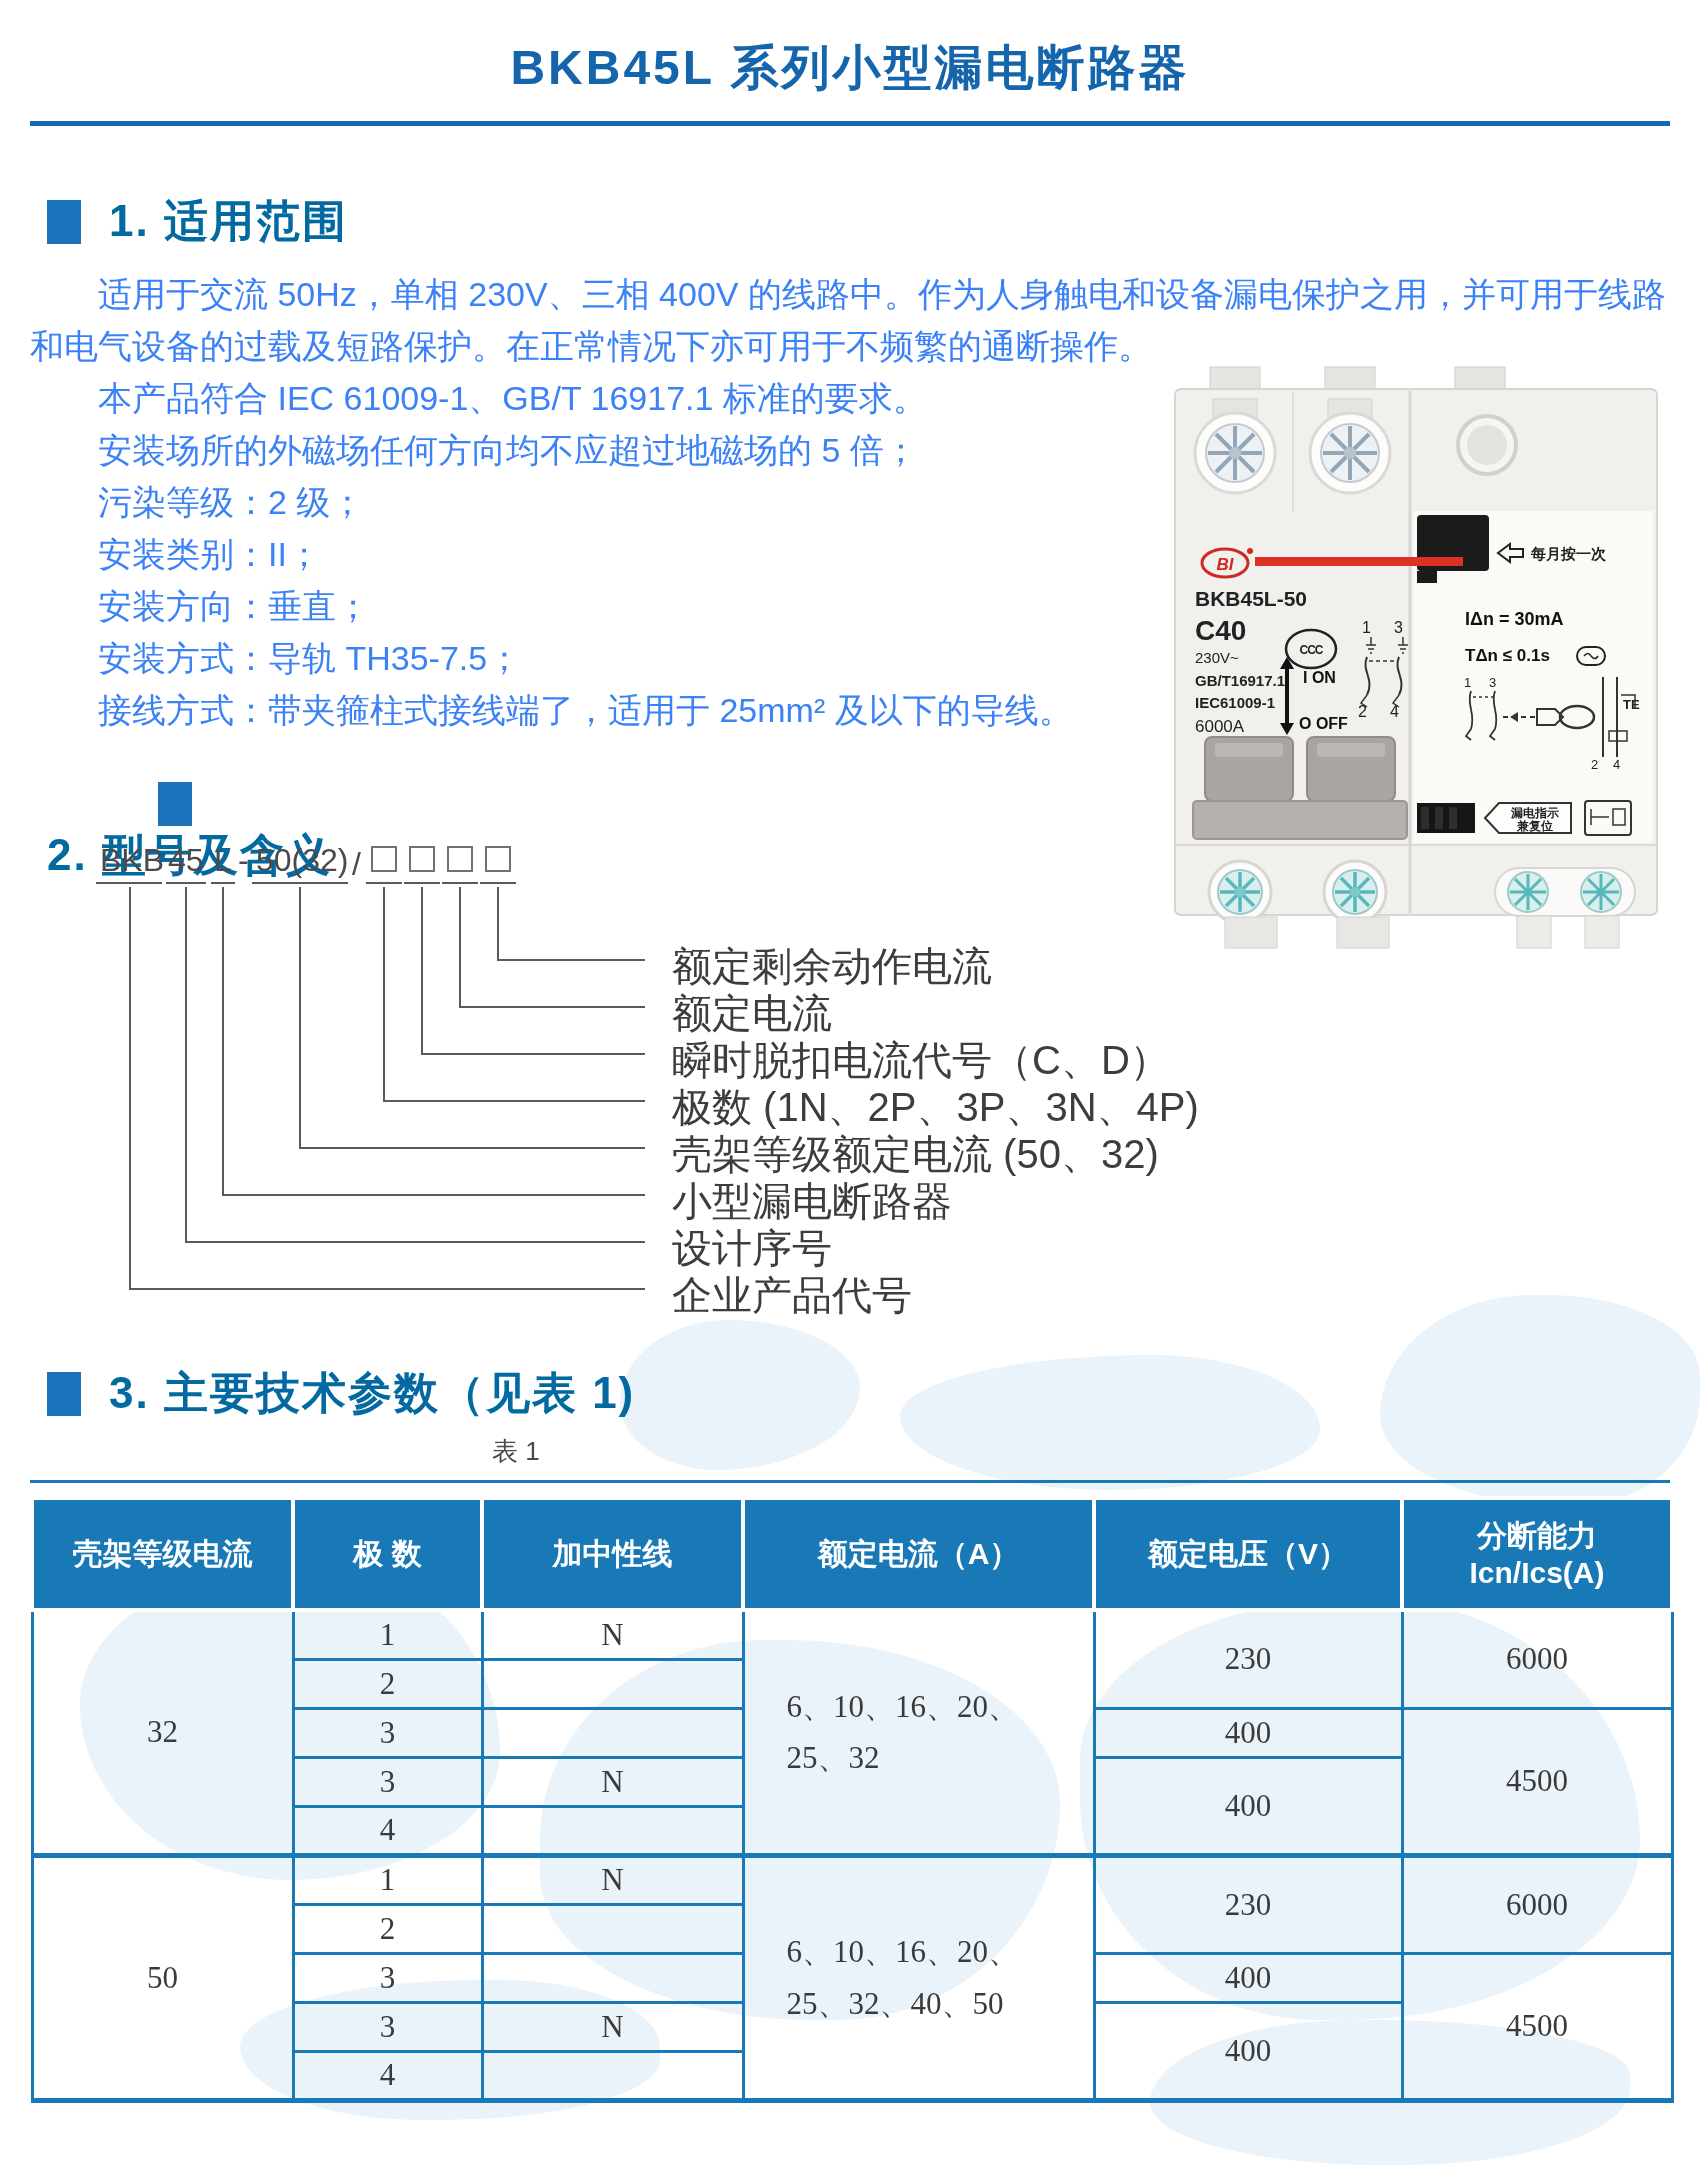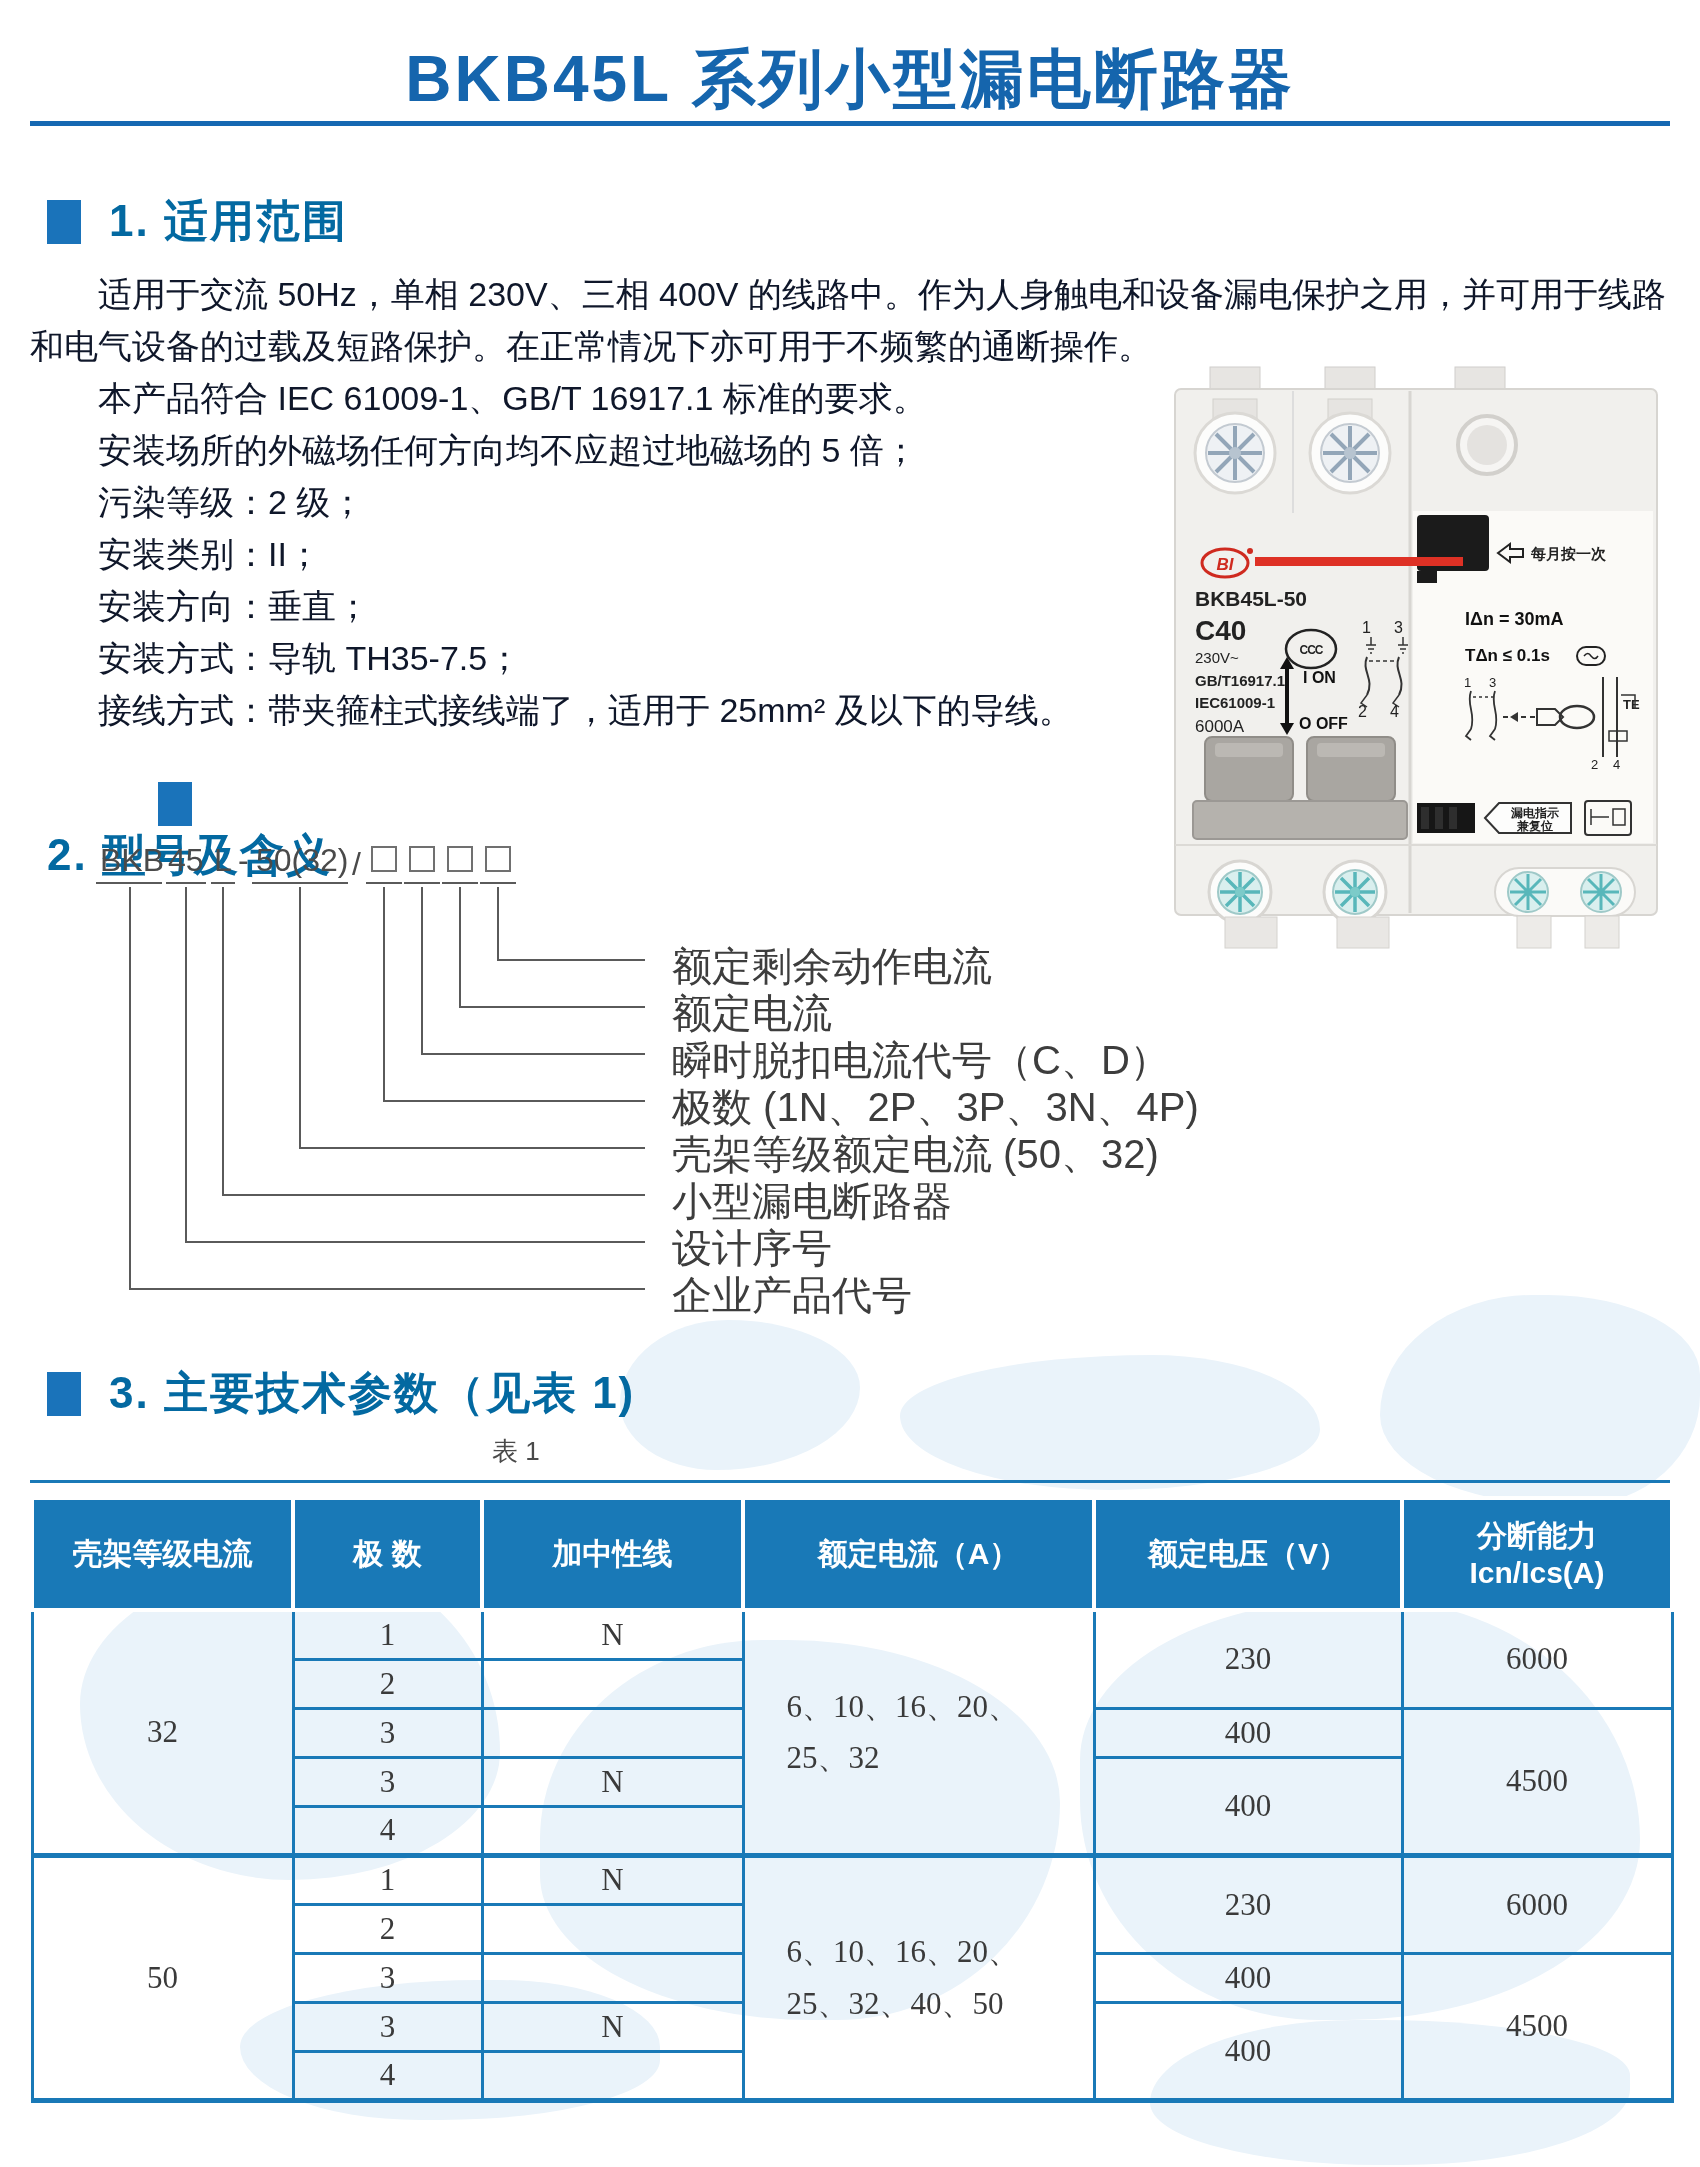--- a/index.html
+++ b/index.html
@@ -2,28 +2,28 @@
 <html><head>
 <meta charset="utf-8">
 <style>
   html,body{margin:0;padding:0;background:#ffffff;}
   .page{position:relative;width:1700px;height:2167px;background:#ffffff;overflow:hidden;
         font-family:"Liberation Sans",sans-serif;color:#3f3f3f;}
   
   .blob{position:absolute;background:#eaf3fa;z-index:0;}
   
   .title{position:absolute;top:36px;left:0;width:100%;text-align:center;
-         font-size:64px;font-weight:bold;color:#1565ad;letter-spacing:3px;z-index:2;}
+         font-size:48px;font-weight:bold;color:#1565ad;letter-spacing:3px;z-index:2;}
   .title-rule{position:absolute;top:121px;left:30px;width:1640px;height:5px;background:#1568b2;z-index:2;}
   
   .sec{position:absolute;left:47px;display:flex;align-items:center;z-index:2;}
   .sec-square{width:34px;height:44px;background:#1a73ba;margin-right:28px;flex:0 0 auto;}
   .sec-text{font-size:44px;font-weight:bold;color:#0369a1;letter-spacing:2px;white-space:nowrap;}
   
-  .paras{position:absolute;left:30px;top:268px;width:1640px;font-size:34px;line-height:52px;color:#0f172a;z-index:2;}
+  .paras{position:absolute;left:30px;top:268px;width:1640px;font-size:34px;line-height:52px;color:#3b82f6;z-index:2;}
   .paras p{margin:0;text-indent:2em;}
   
   .model-svg{position:absolute;left:0;top:835px;z-index:2;}
   .model-label{position:absolute;left:672px;font-size:40px;color:#3d3d3d;white-space:nowrap;z-index:2;}
   
   .breaker{position:absolute;left:1165px;top:365px;width:500px;height:585px;z-index:2;}
   
   .tbl-caption{position:absolute;left:492px;top:1434px;font-size:26px;color:#4a4a4a;z-index:2;}
   .tbl-wrap{position:absolute;left:30px;top:1480px;width:1640px;border-top:3px solid #1979b7;padding-top:13px;z-index:2;}
   table.params{border-collapse:collapse;width:1640px;table-layout:fixed;}

